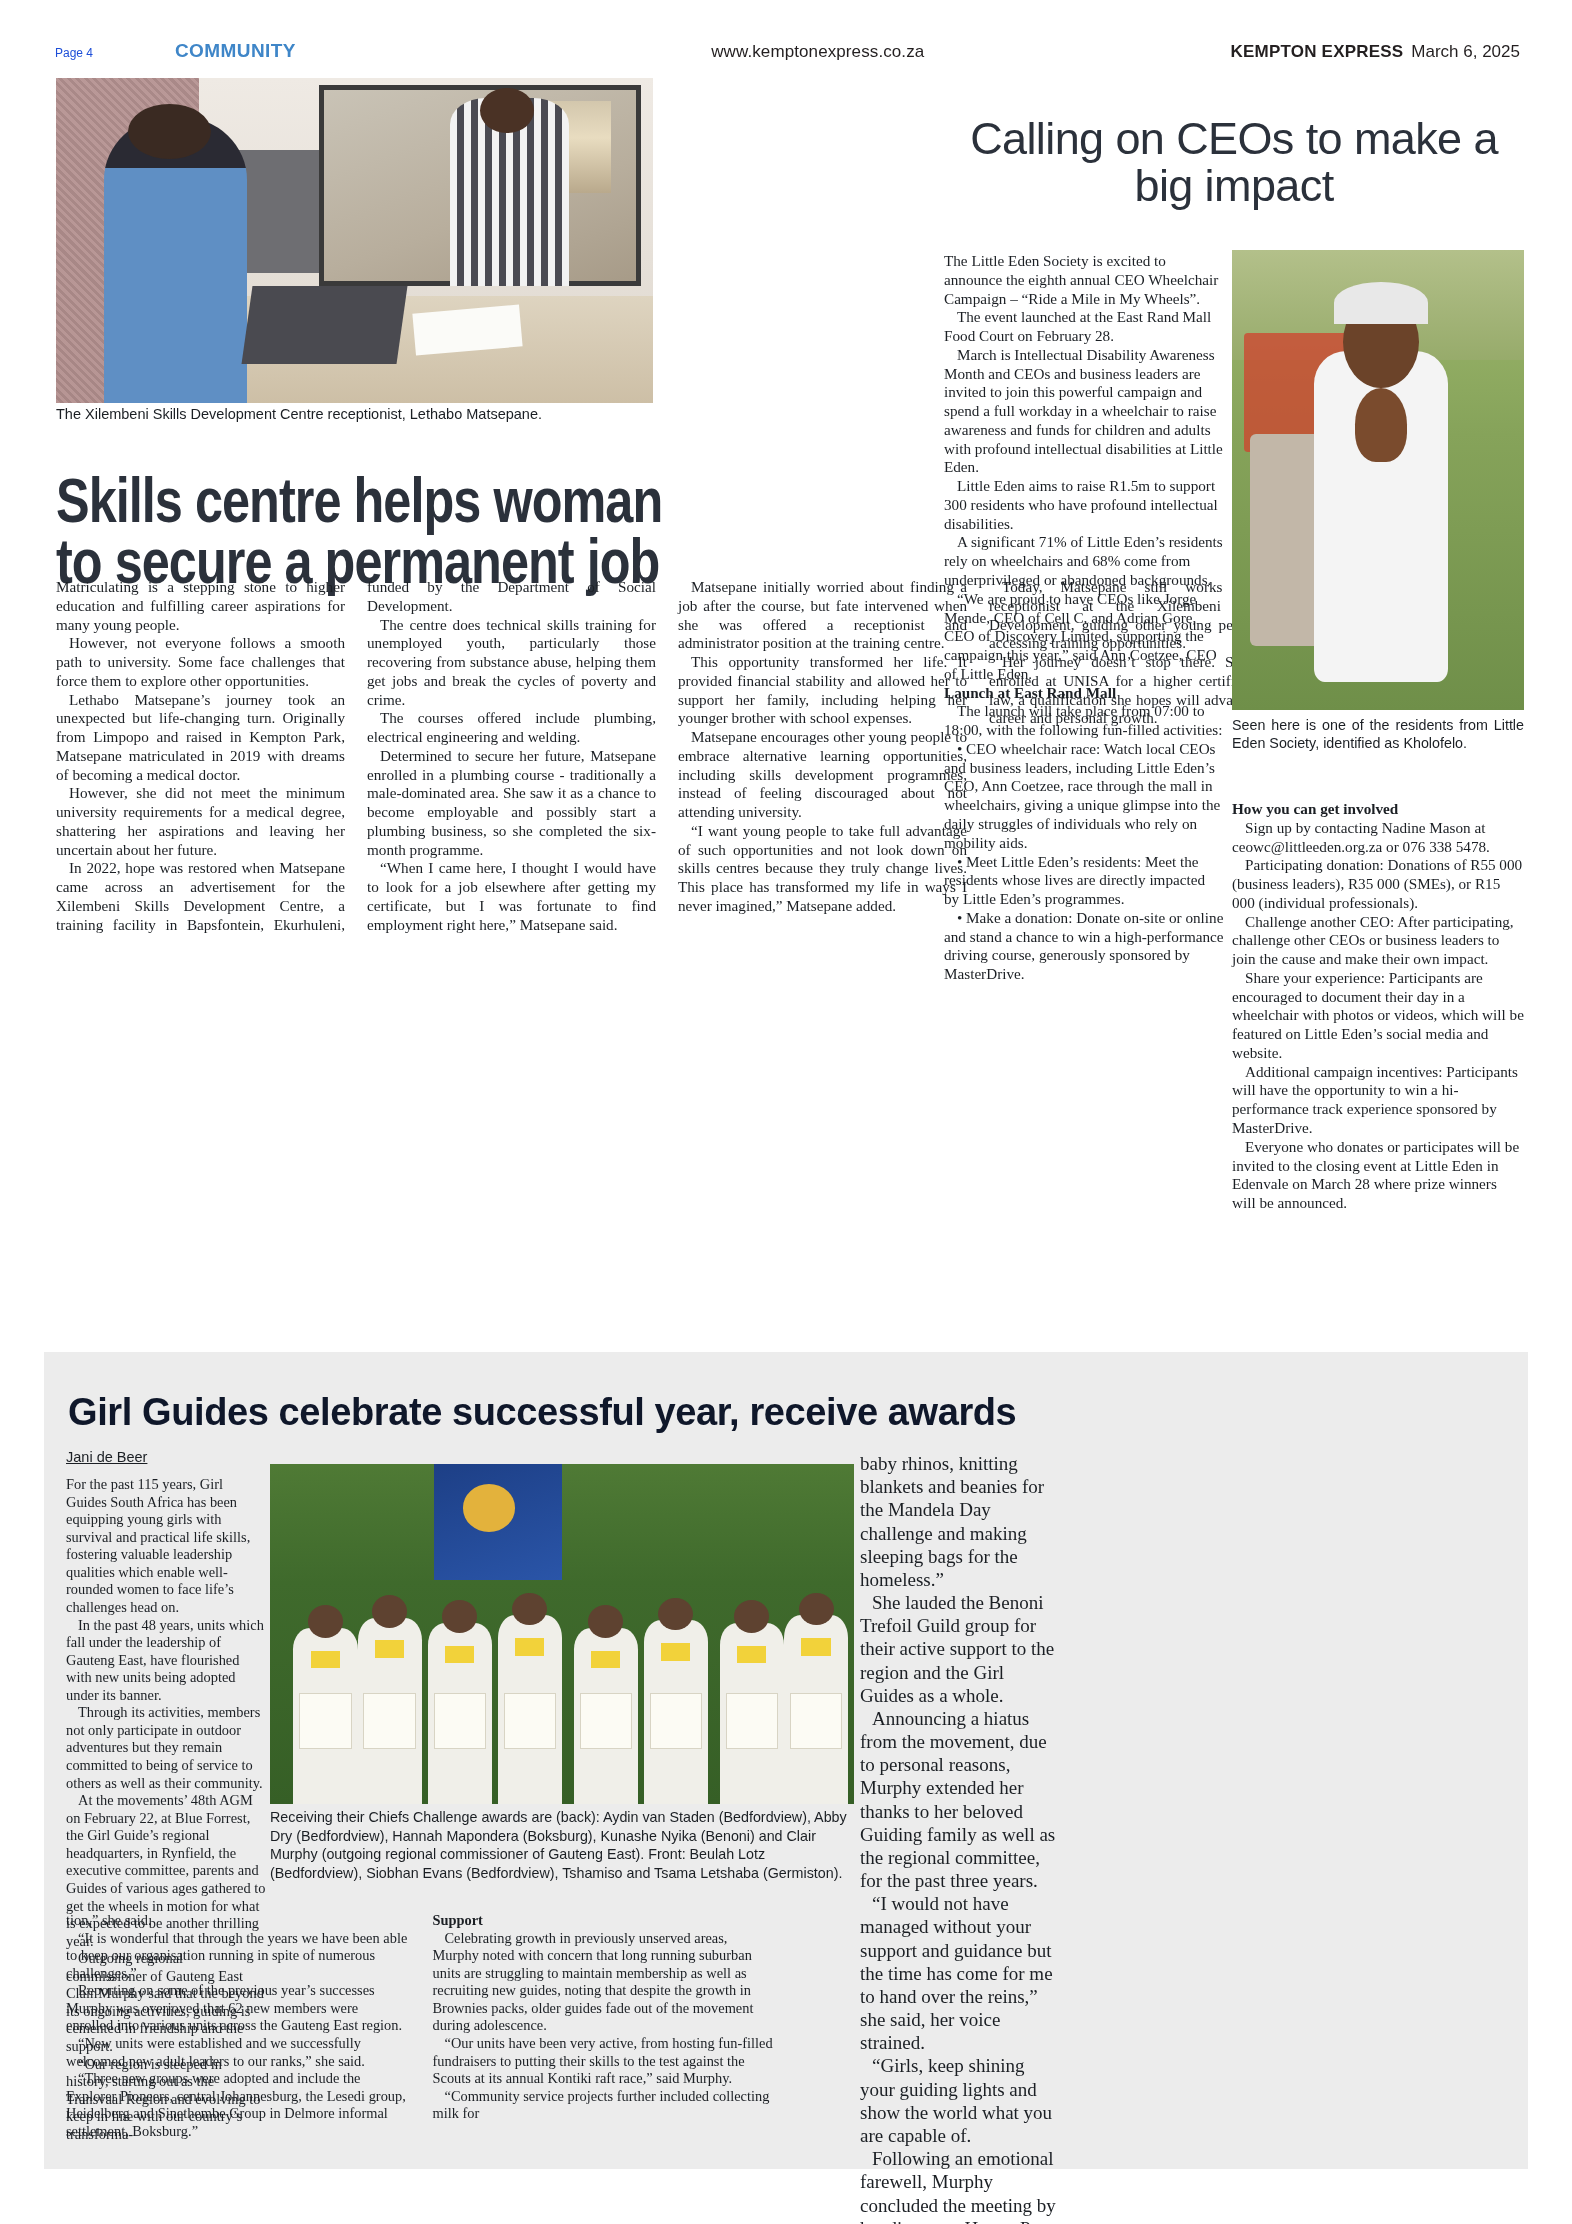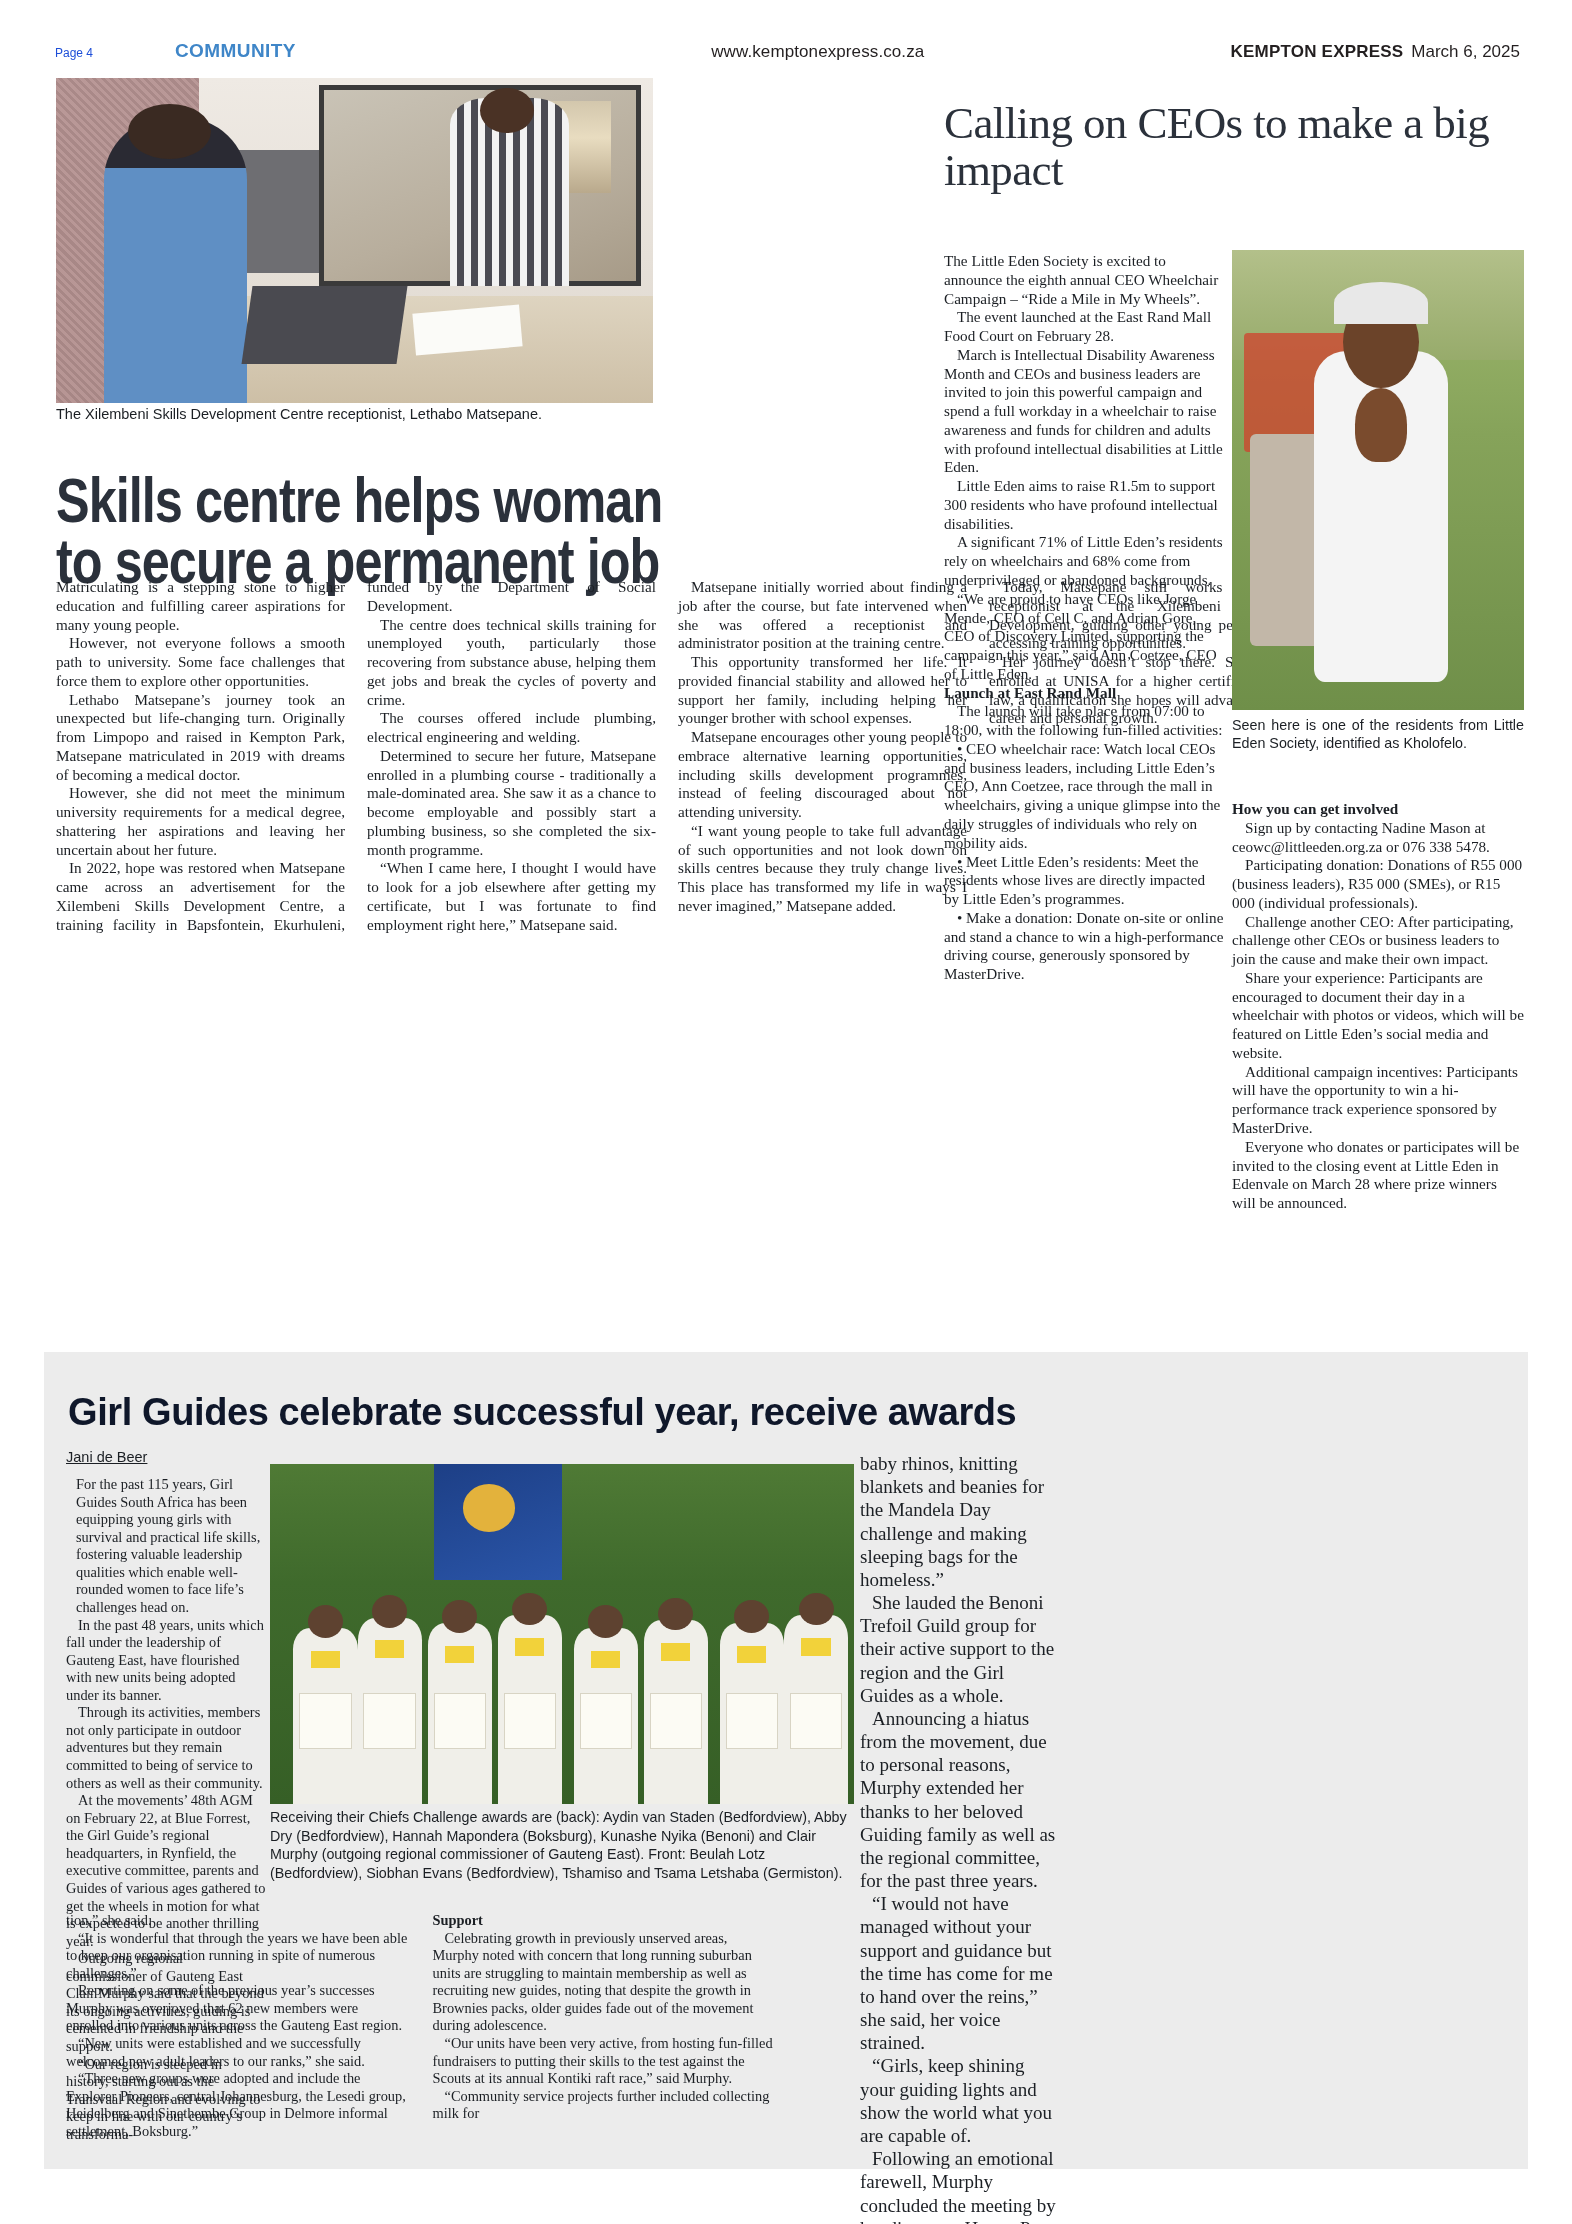--- a/index.html
+++ b/index.html
@@ -51,24 +51,24 @@
     position:absolute; left:56px; top:578px; width:600px; height:368px;
     column-count:2; column-gap:22px; column-fill:auto;
     font-size:15.2px; line-height:1.235; text-align:justify;
     hyphens:auto;
   }
   .a1-body p { margin:0; text-indent:13px; }
   .a1-body p.first { text-indent:0; }
 
   
   .a2-headline {
-    position:absolute; left:944px; top:70px; width:580px;
-    font-family:Liberation Serif, serif;
+    position:absolute; left:944px; top:85px; width:580px;
+    font-family:Liberation Sans, sans-serif;
     font-size:45px; line-height:1.05; letter-spacing:-0.6px;
-    color:#2b313b; font-weight:normal;
+    color:#2b313b; font-weight:normal;text-align:center;
   }
   .a2-photo {
     position:absolute; left:1232px; top:250px; width:292px; height:460px;
     overflow:hidden; background:#7d9a5c;
   }
   .a2-col1 {
     position:absolute; left:944px; top:252px; width:280px; height:694px;
     font-size:15.2px; line-height:1.235; text-align:left; hyphens:auto;
   }
   .a2-col1 p { margin:0; text-indent:13px; }
@@ -99,21 +99,21 @@
   .a3-byline {
     position:absolute; left:22px; top:97px;
     font-family:"Liberation Sans", sans-serif;
     font-size:14.5px; text-decoration:underline; color:#1b1f24;
   }
   .a3-col-left {
     position:absolute; left:22px; top:124px; width:200px; height:430px;
     font-size:14.4px; line-height:1.22; text-align:left; hyphens:auto;
   }
   .a3-col-left p { margin:0; text-indent:12px; }
-  .a3-col-left p.first { text-indent:0;margin-left:10px; }
+  .a3-col-left p.first { text-indent:0; }
   .a3-photo {
     position:absolute; left:226px; top:112px; width:584px; height:340px;
     overflow:hidden; background:#5e7a42;
   }
   .a3-photocap {
     position:absolute; left:226px; top:456px; width:584px;
     font-family:"Liberation Sans", sans-serif;
     font-size:14.3px; line-height:1.3; text-align:left;
   }
   .a3-col-right {

